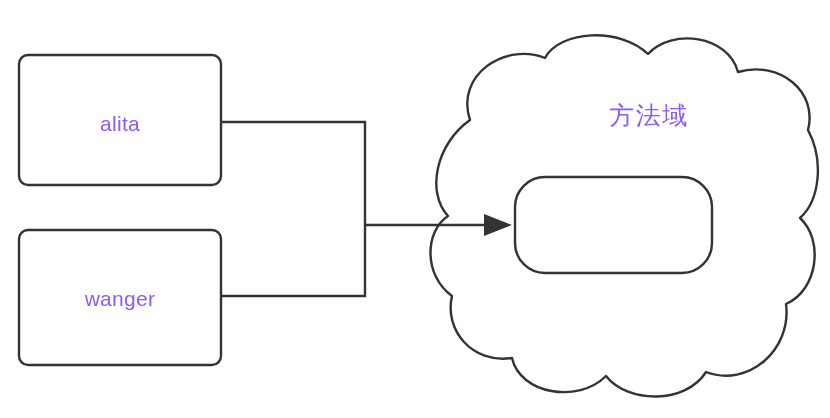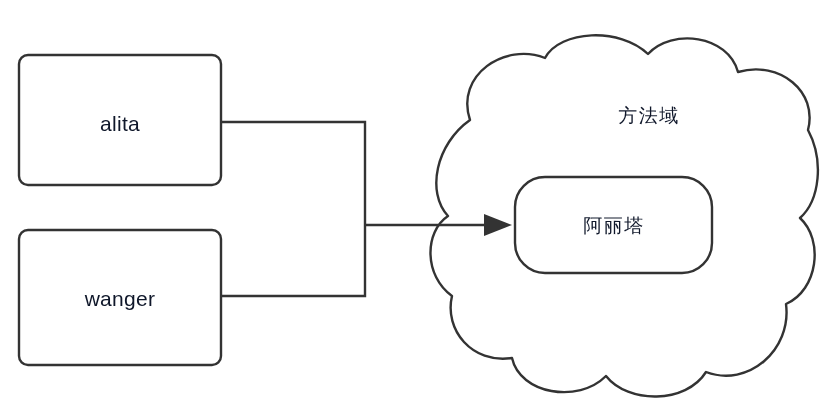--- a/index.html
+++ b/index.html
@@ -37,34 +37,34 @@
     stroke-width: 2.4;
     stroke-linejoin: miter;
     stroke-linecap: butt;
   }
   .arrow-head {
     fill: #333333;
     stroke: none;
   }
   .lbl {
     position: absolute;
-    color: #0f172a;
+    color: #8b5cf6;
     white-space: nowrap;
     transform: translate(-50%, -50%);
     pointer-events: none;
     line-height: 1;
   }
   .lbl-latin {
     font-family: "Liberation Sans", "DejaVu Sans", sans-serif;
     font-size: 21px;
     letter-spacing: 0.3px;
   }
   .lbl-cjk {
     font-family: "DejaVu Sans", "Liberation Sans", sans-serif;
-    font-size: 19px;
+    font-size: 25px;
     letter-spacing: 1.5px;
   }
 </style>
 </head>
 <body>
 
 <div id="canvas">
 
   <svg class="layer" viewBox="0 0 830 418" xmlns="http://www.w3.org/2000/svg">
 
@@ -93,15 +93,14 @@
     <path class="arrow-head" d="M 512 225 L 484 236 L 484 214 Z"></path>
   </svg>
 
   <div class="lbl lbl-latin" style="left:120px; top:123px;">alita</div>
 
   <div class="lbl lbl-latin" style="left:120px; top:298px;text-align:right;">wanger</div>
 
   <div class="lbl lbl-cjk" style="left:649px; top:115px;">方法域</div>
 
 
-  <div class="lbl lbl-cjk" style="left:614px; top:225px;">阿丽塔</div>
 
 </div>
 
 </body></html>

